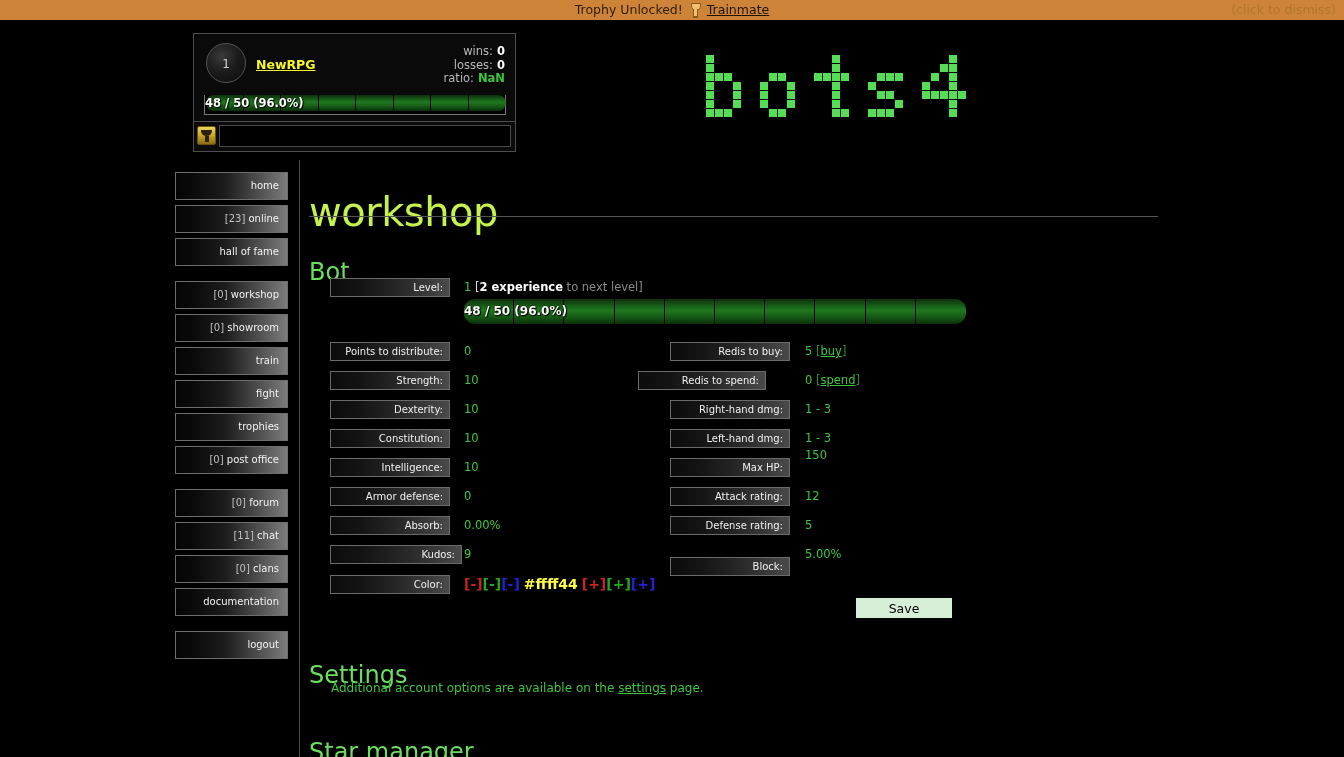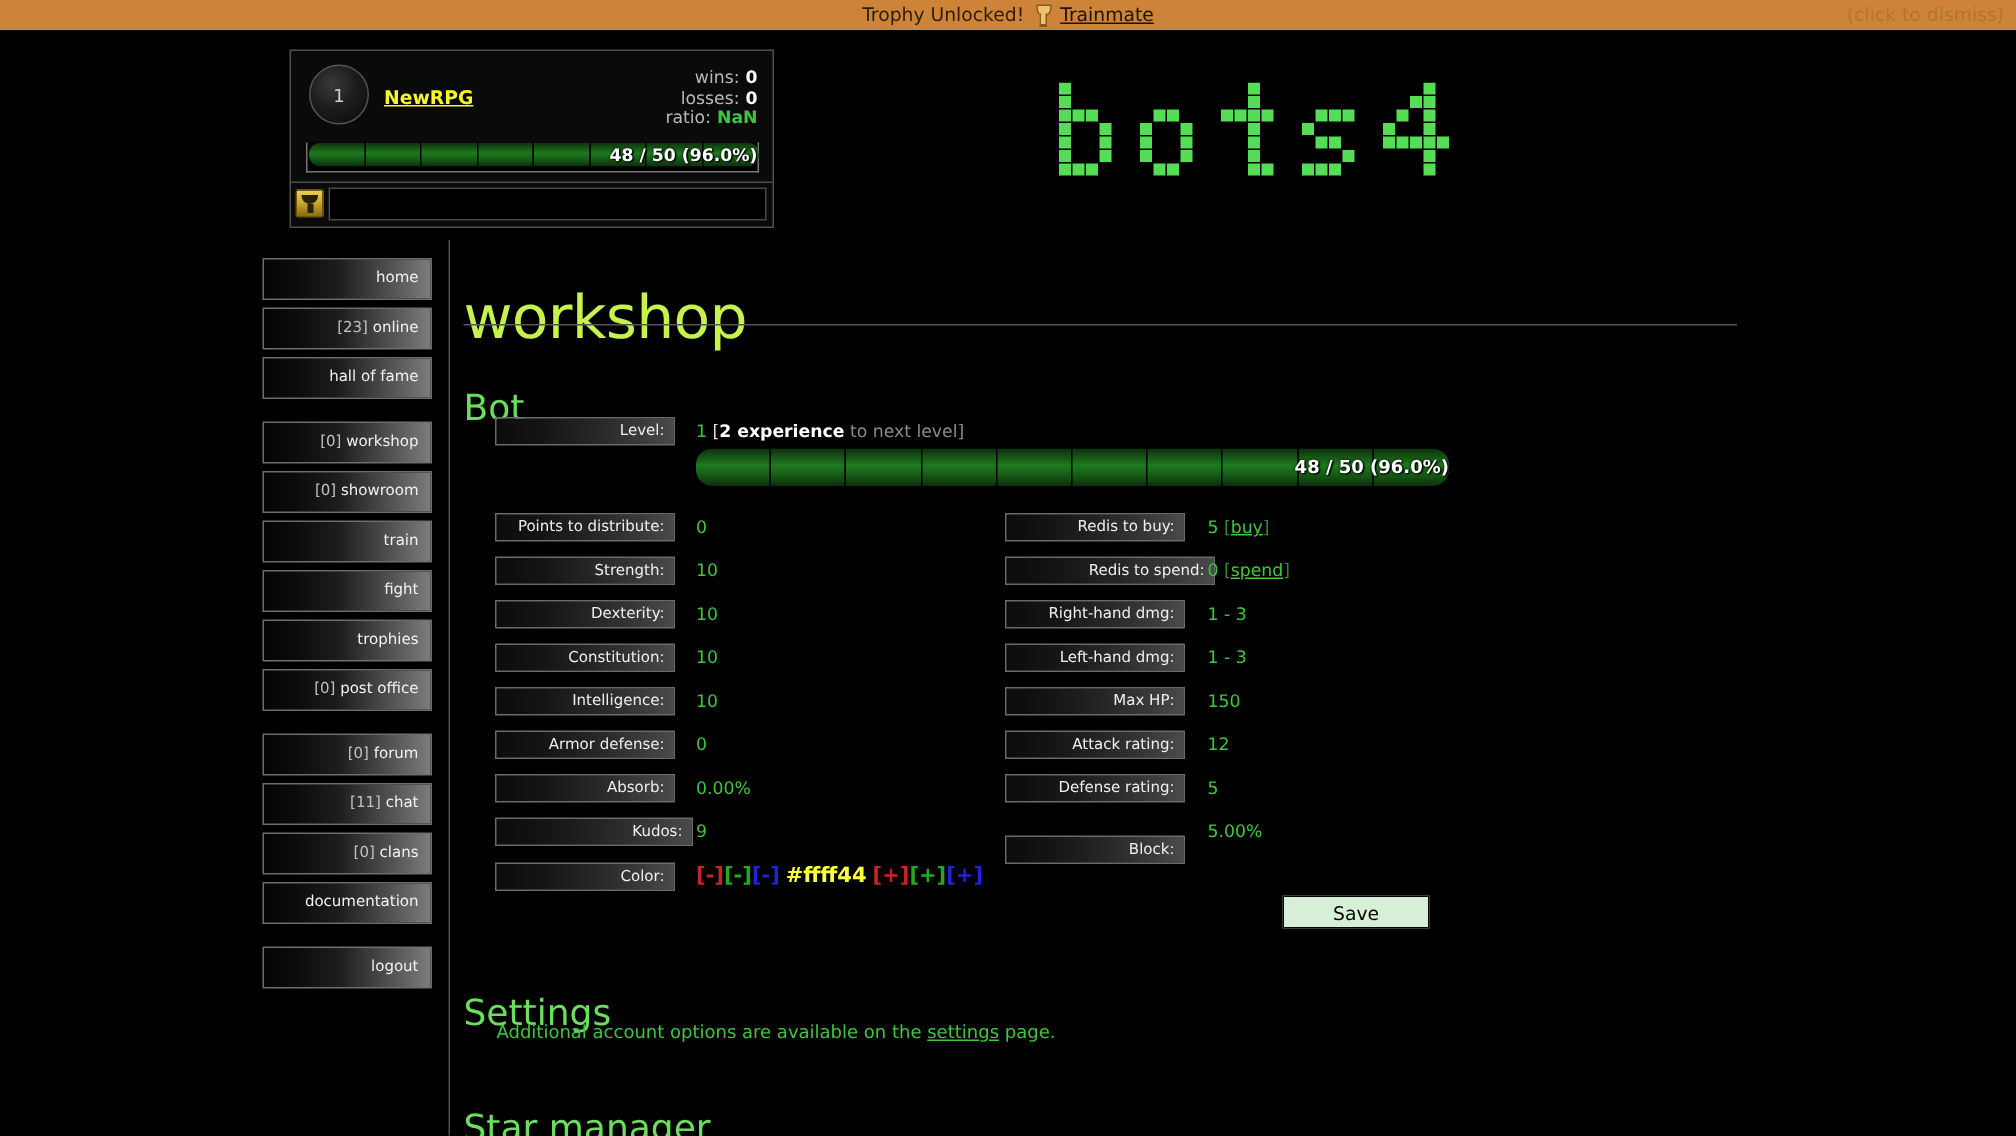--- a/index.html
+++ b/index.html
@@ -119,21 +119,21 @@
   .seg-bar .seg {
     height: 16px;
     background: linear-gradient(to bottom, #0d300d 0%, #1e7a1e 45%, #165c16 70%, #0c2f0c 100%);
     border-right: 1px solid #000;
   }
   .seg-bar .seg:last-child { border-right: none; border-radius: 0 8px 8px 0; }
   .seg-bar .seg:first-child { border-radius: 8px 0 0 8px; }
   .bar-text {
     position: absolute; left: 0; right: 0; top: 0;
     height: 16px; line-height: 16px;
-    text-align: right;
+    text-align: left;
     color: #ffffff;
     font-weight: bold;
     font-size: 11.5px;
     text-shadow: 0 0 2px #000, 1px 1px 1px #000;
   }
   #profile-trophy-row {
     position: absolute; left: 0; top: 89px;
     width: 321px; height: 28px;
   }
   #profile-trophy-icon {
@@ -476,28 +476,28 @@
     <div class="plate" style="left: 330px; top: 487px; width: 120px; padding-left: 14px;">Armor defense:</div>
     <div class="val" style="left: 464px; top: 487px;"><span>0</span></div>
     <div class="plate" style="left: 330px; top: 516px; width: 120px;">Absorb:</div>
     <div class="val" style="left: 464px; top: 516px;"><span>0.00%</span></div>
     <div class="plate" style="left: 330px; top: 545px; width: 132px;">Kudos:</div>
     <div class="val" style="left: 464px; top: 545px;"><span>9</span></div>
   </div>
 <div id="stats-right">
     <div class="plate" style="left: 670px; top: 342px; width: 120px;">Redis to buy:</div>
     <div class="val" style="left: 805px; top: 342px;"><span>5</span><span class="brk"> [</span><a href="#">buy</a><span class="brk">]</span></div>
-    <div class="plate" style="left: 670px; top: 371px; width: 140px;">Redis to spend:</div>
+    <div class="plate" style="left: 638px; top: 371px; width: 128px;">Redis to spend:</div>
     <div class="val" style="left: 805px; top: 371px;"><span>0</span><span class="brk"> [</span><a href="#">spend</a><span class="brk">]</span></div>
     <div class="plate" style="left: 670px; top: 400px; width: 120px;">Right-hand dmg:</div>
     <div class="val" style="left: 805px; top: 400px;"><span>1 - 3</span></div>
     <div class="plate" style="left: 670px; top: 429px; width: 120px;">Left-hand dmg:</div>
     <div class="val" style="left: 805px; top: 429px;"><span>1 - 3</span></div>
     <div class="plate" style="left: 670px; top: 458px; width: 120px; padding-left: 12px;">Max HP:</div>
-    <div class="val" style="left: 805px; top: 458px; text-align: center;"><span>150</span></div>
+    <div class="val" style="left: 805px; top: 446px; text-align: center;"><span>150</span></div>
     <div class="plate" style="left: 670px; top: 487px; width: 120px;">Attack rating:</div>
     <div class="val" style="left: 805px; top: 487px;"><span>12</span></div>
     <div class="plate" style="left: 670px; top: 516px; width: 120px;">Defense rating:</div>
     <div class="val" style="left: 805px; top: 516px;"><span>5</span></div>
     <div class="plate" style="left: 670px; top: 545px; width: 120px; margin-top: 12px;">Block:</div>
     <div class="val" style="left: 805px; top: 545px;"><span>5.00%</span></div>
   </div>
 
 <div class="plate" id="color-plate" style="left:330px; top:575px; width:120px;">Color:</div>
 <div id="color-row">

